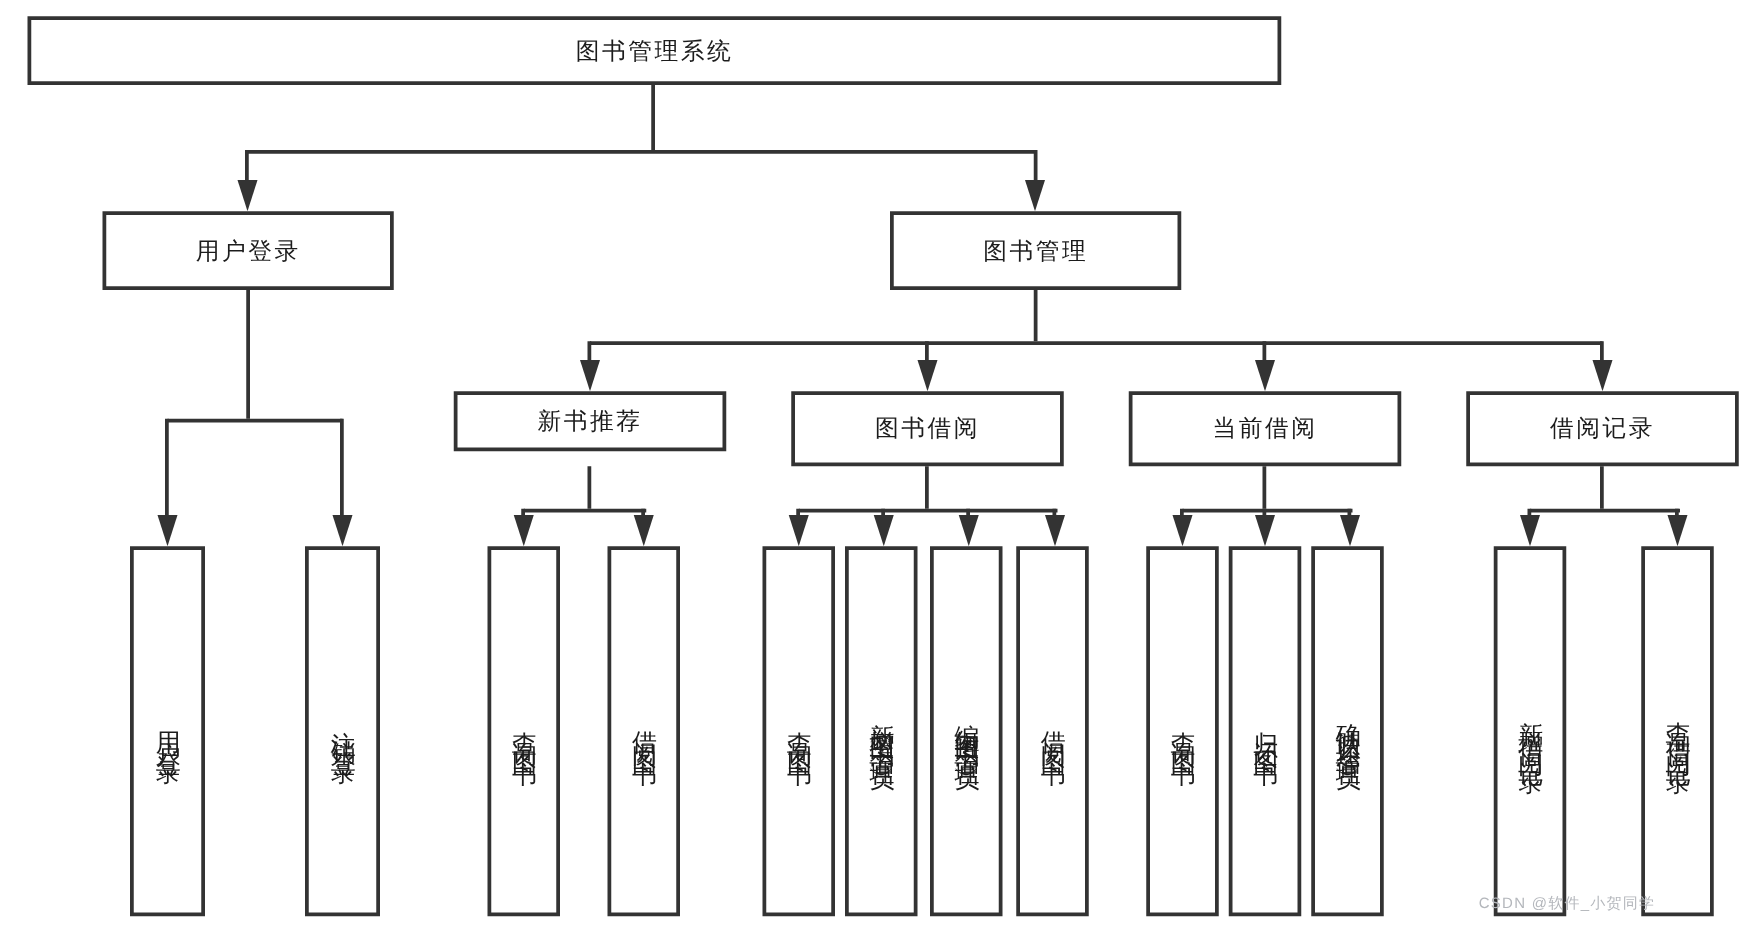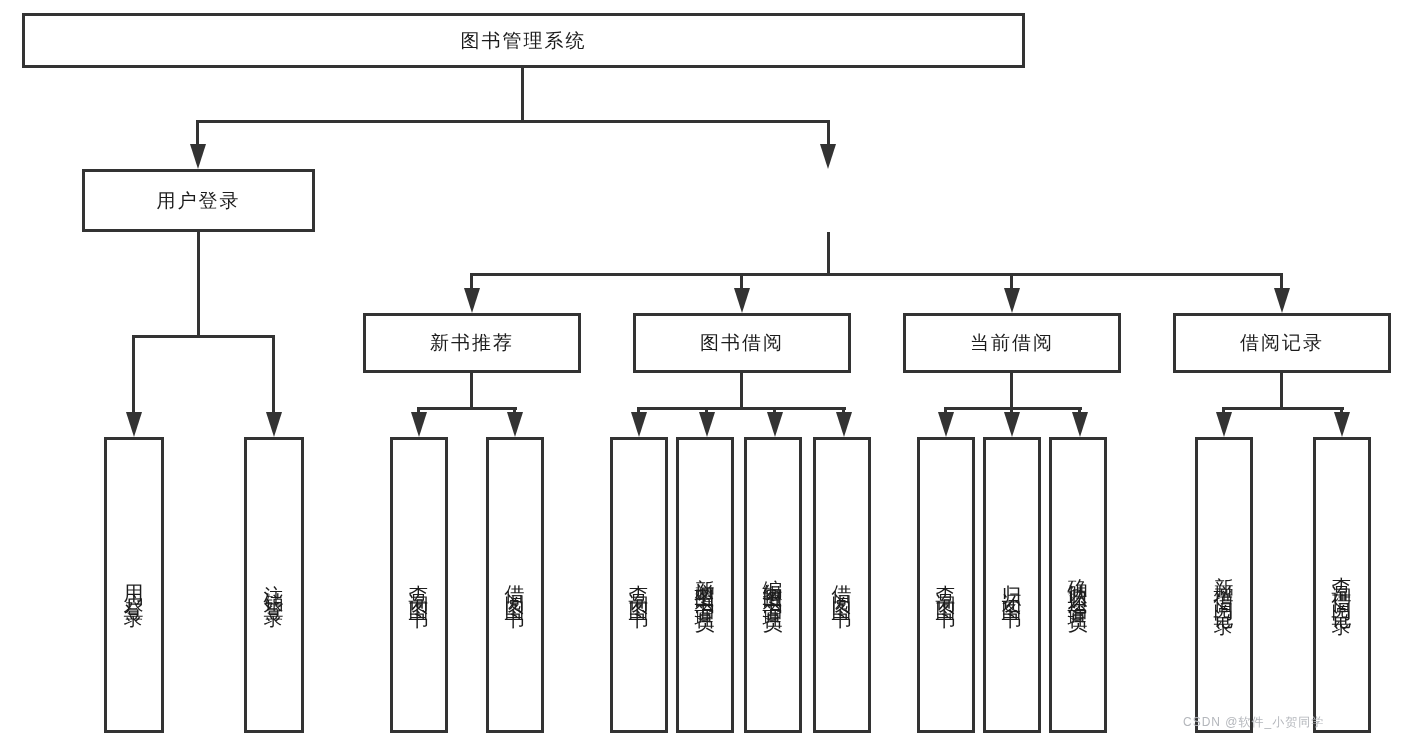--- a/index.html
+++ b/index.html
@@ -79,40 +79,43 @@
   <div class="vl" style="left:521px;top:68px;height:52px;"></div>
   <div class="hl" style="left:197px;top:120px;width:632px;"></div>
   <div class="vl" style="left:196px;top:120px;height:28px;"></div>
   <div class="ar" style="left:190px;top:144px;"></div>
   <div class="vl" style="left:827px;top:120px;height:28px;"></div>
   <div class="ar" style="left:820px;top:144px;"></div>
 
   <div class="b" style="left:82px;top:169px;width:233px;height:63px;">
     <span>用户登录</span>
   </div>
+  <div class="b" style="left:712px;top:169px;width:233px;height:63px;">
+    <span>图书管理</span>
+  </div>
 
   <div class="vl" style="left:197px;top:232px;height:103px;"></div>
   <div class="hl" style="left:134px;top:335px;width:140px;"></div>
   <div class="vl" style="left:132px;top:335px;height:80px;"></div>
   <div class="ar" style="left:126px;top:412px;"></div>
   <div class="vl" style="left:272px;top:335px;height:80px;"></div>
   <div class="ar" style="left:266px;top:412px;"></div>
 
   <div class="vl" style="left:827px;top:232px;height:41px;"></div>
   <div class="hl" style="left:472px;top:273px;width:810px;"></div>
   <div class="vl" style="left:470px;top:273px;height:18px;"></div>
   <div class="ar" style="left:464px;top:288px;"></div>
   <div class="vl" style="left:740px;top:273px;height:18px;"></div>
   <div class="ar" style="left:734px;top:288px;"></div>
   <div class="vl" style="left:1010px;top:273px;height:18px;"></div>
   <div class="ar" style="left:1004px;top:288px;"></div>
   <div class="vl" style="left:1280px;top:273px;height:18px;"></div>
   <div class="ar" style="left:1274px;top:288px;"></div>
 
-  <div class="b" style="left:363px;top:313px;width:218px;height:60px;">
+  <div class="b" style="left:363px;top:313px;width:218px;height:48px;">
     <span>新书推荐</span>
   </div>
   <div class="b" style="left:633px;top:313px;width:218px;height:60px;">
     <span>图书借阅</span>
   </div>
   <div class="b" style="left:903px;top:313px;width:218px;height:60px;">
     <span>当前借阅</span>
   </div>
   <div class="b" style="left:1173px;top:313px;width:218px;height:60px;">
     <span>借阅记录</span>

